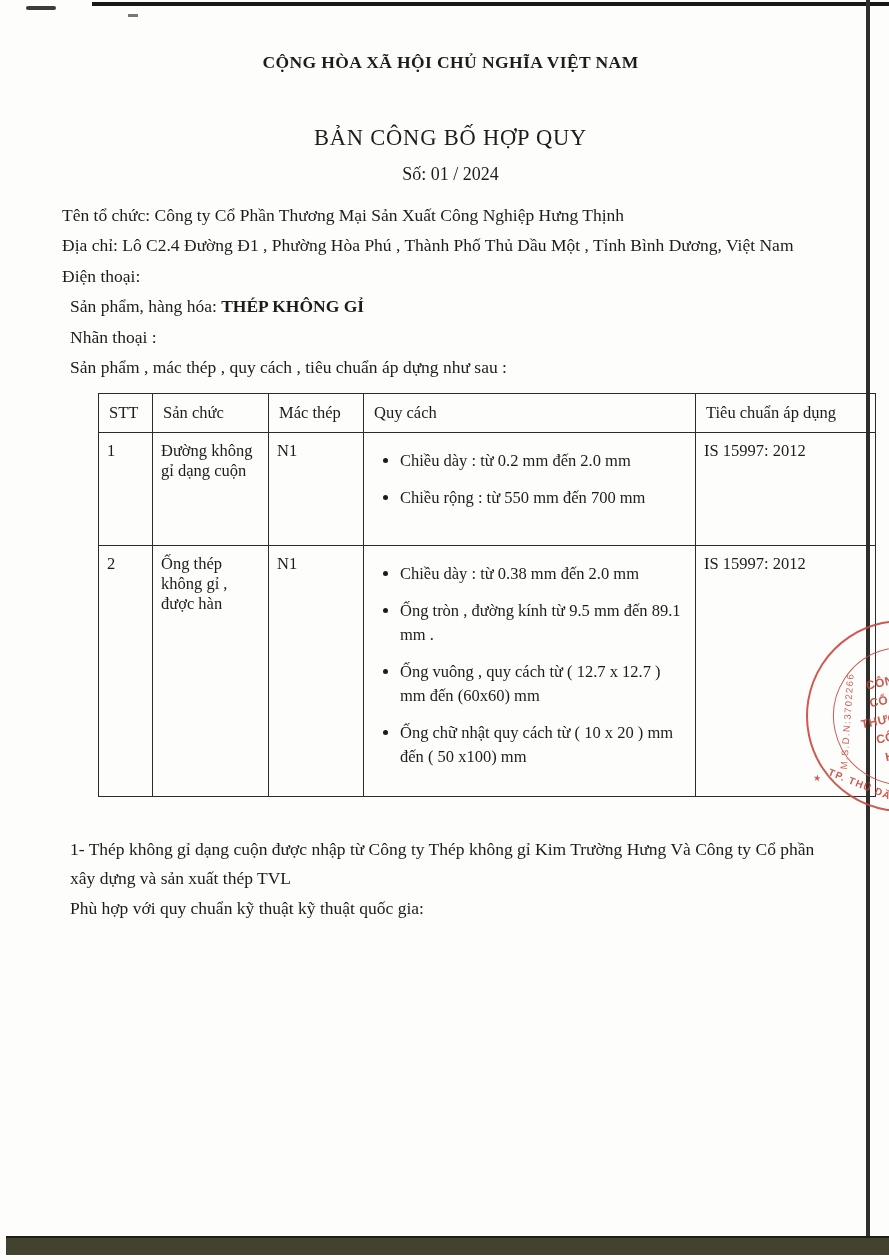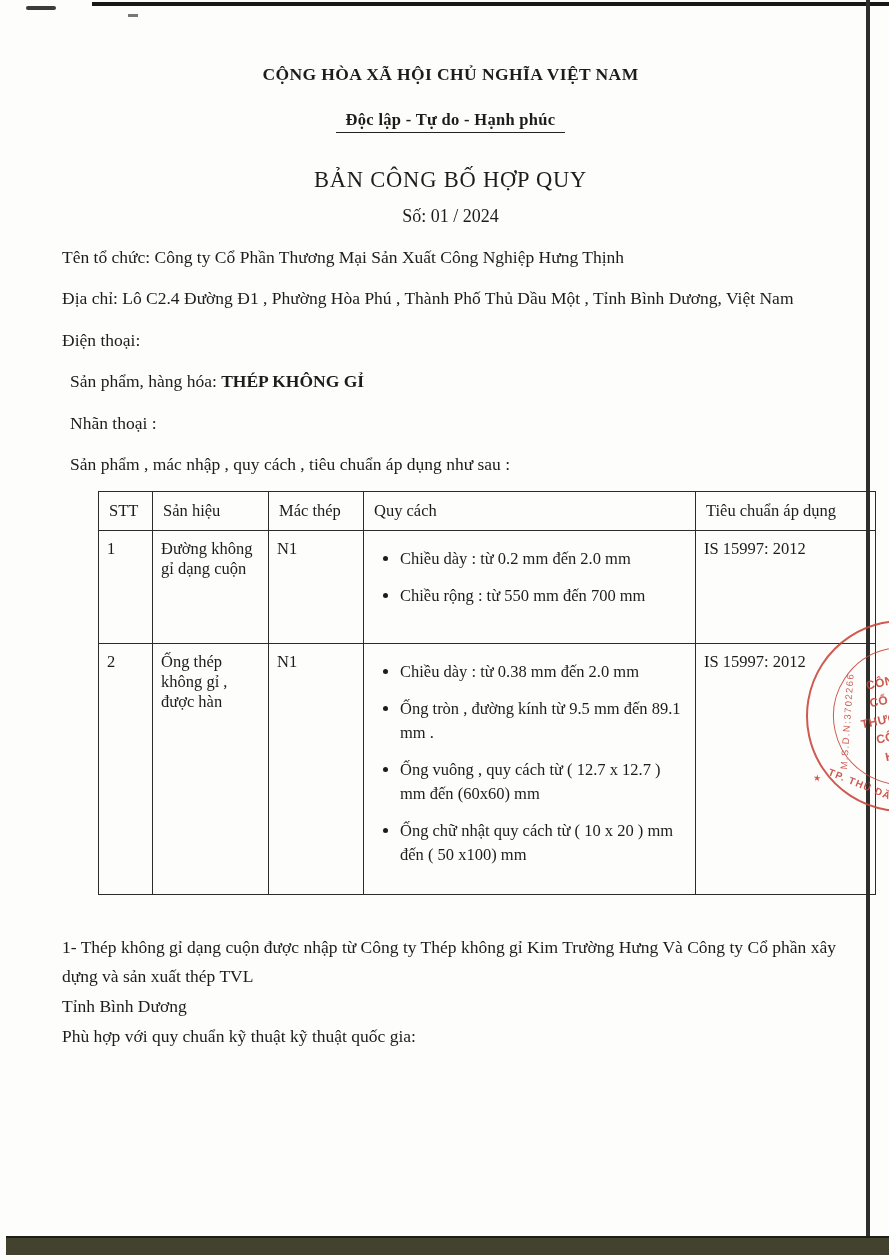--- a/index.html
+++ b/index.html
@@ -13,33 +13,33 @@
   }
   
   .scan-topline{position:absolute;top:2px;left:92px;right:0;height:4px;background:#181818;}
   .scan-mark1{position:absolute;top:6px;left:26px;width:30px;height:4px;background:#3c3c3c;border-radius:2px;}
   .scan-mark2{position:absolute;top:14px;left:128px;width:10px;height:3px;background:#777;}
   .scan-rightline{position:absolute;top:0;bottom:18px;right:19px;width:4px;background:#2e2e2a;}
   .scan-bottombar{position:absolute;left:6px;right:0;bottom:5px;height:17px;background:#43422f;}
   .scan-bottomedge{position:absolute;left:6px;right:0;bottom:22px;height:2px;background:#1f1f18;}
 
   .content{
-    position:absolute;top:64px;left:62px;right:50px;
+    position:absolute;top:52px;left:62px;right:50px;
   }
   .doc-header{text-align:center;}
   .national-title{font-weight:bold;font-size:17.5px;letter-spacing:.4px;}
   .motto{
     display:inline-block;margin-top:7px;font-weight:bold;font-size:16.5px;
     padding:0 10px 2px 10px;border-bottom:1.8px solid #222;letter-spacing:.3px;
   }
   .doc-title{margin-top:34px;text-align:center;font-weight:normal;font-size:22.5px;letter-spacing:.8px;}
   .doc-number{margin-top:13px;text-align:center;font-size:18px;}
 
   .fields{margin-top:16px;font-size:17.5px;line-height:1.68;}
-  .fields p{margin:12px 0;}
+  .fields p{margin:1px 0;}
   .p-indent{padding-left:8px;}
   .bold{font-weight:bold;}
 
   table.spec{
     margin-top:11px;border-collapse:collapse;table-layout:fixed;width:777px;
     font-size:16.5px;
     margin-left:36px;
   }
   table.spec th,table.spec td{
     border:1.3px solid #2b2b2b;vertical-align:top;padding:8px 8px;
@@ -51,21 +51,21 @@
   table.spec tbody tr:nth-child(2) td{height:234px;}
   td.c-sp,td.c-mt{padding-top:12px;}
   td.c-mt{padding-left:16px;}
   td.c-stt{padding-top:12px;}
   td.c-tc{padding-top:12px;}
   td.c-qc{padding:4px 10px;}
   ul.qc-list{margin:8px 0 0 0;padding-left:28px;}
   ul.qc-list li{margin-bottom:13px;line-height:1.45;}
 
   .notes{margin-top:38px;font-size:17.5px;line-height:1.62;}
-  .notes .note{margin:2px 0;}
+  .notes .note{margin:2px 8px;}
   .note-1{margin-left:26px;}
   .note-2{margin-left:26px;padding-left:30px;text-indent:-30px;}
   .note-plain{margin-left:20px;}
   .note-just{text-align:justify;text-indent:30px;margin-top:2px;}
 
   
   .stamp{
     position:absolute;left:806px;top:620px;width:192px;height:192px;
     transform:rotate(-12deg);
     opacity:.88;
@@ -98,47 +98,46 @@
   <div class="scan-mark1"></div>
   <div class="scan-mark2"></div>
   <div class="scan-rightline"></div>
   <div class="scan-bottomedge"></div>
   <div class="scan-bottombar"></div>
 
   <div class="content">
 
     <div class="doc-header">
       <div class="national-title">CỘNG HÒA XÃ HỘI CHỦ NGHĨA VIỆT NAM</div><br>
-      <span class="motto">Độc lập - Tự do - Hạnh phúc</span>
     </div>
 
     <div class="doc-title">BẢN CÔNG BỐ HỢP QUY</div>
     <div class="doc-number">Số: 01 / 2024</div>
 
     <div class="fields">
       <p>Tên tổ chức: Công ty Cổ Phần Thương Mại Sản Xuất Công Nghiệp Hưng Thịnh</p>
       <p>Địa chỉ: Lô C2.4 Đường Đ1 , Phường Hòa Phú , Thành Phố Thủ Dầu Một , Tỉnh Bình Dương, Việt Nam</p>
       <p>Điện thoại:</p>
       <p class="p-indent"><span>Sản phẩm, hàng hóa: </span><span class="bold">THÉP KHÔNG GỈ</span></p>
       <p class="p-indent">Nhãn thoại :</p>
-      <p class="p-indent">Sản phẩm , mác nhập , quy cách , tiêu chuẩn áp dụng như sau :</p>
+      <p class="p-indent">Sản phẩm , mác thép , quy cách , tiêu chuẩn áp dựng như sau :</p>
     </div>
 
     <table class="spec">
       <colgroup>
         <col style="width:54px">
           <col style="width:116px">
           <col style="width:95px">
           <col style="width:332px">
           <col style="width:180px">
       </colgroup>
       <thead>
         <tr>
           <th class="c-stt">STT</th>
-          <th>Sản hiệu</th>
+          <th>Sản chức</th>
           <th>Mác thép</th>
           <th>Quy cách</th>
           <th>Tiêu chuẩn áp dụng</th>
         </tr>
       </thead>
       <tbody>
           <tr>
             <td class="c-stt">1</td>
             <td class="c-sp">Đường không gỉ dạng cuộn</td>
             <td class="c-mt">N1</td>
@@ -162,21 +161,20 @@
                 <li>Ống chữ nhật quy cách từ ( 10 x 20 ) mm đến ( 50 x100) mm</li>
               </ul>
             </td>
             <td class="c-tc">IS 15997: 2012</td>
           </tr>
         </tbody>
     </table>
 
     <div class="notes">
       <p class="note note-1">1- Thép không gỉ dạng cuộn được nhập từ Công ty Thép không gỉ Kim Trường Hưng Và Công ty Cổ phần xây dựng và sản xuất thép TVL</p>
-      <p class="note note-plain">Tỉnh Bình Dương</p>
       <p class="note note-plain">Phù hợp với quy chuẩn kỹ thuật kỹ thuật quốc gia:</p>
     </div>
 
   </div>
 
   <div class="stamp">
     <div class="stamp-ring-outer"></div>
     <div class="stamp-ring-inner"></div>
     <div class="stamp-center">
       <div>CÔNG TY</div>

